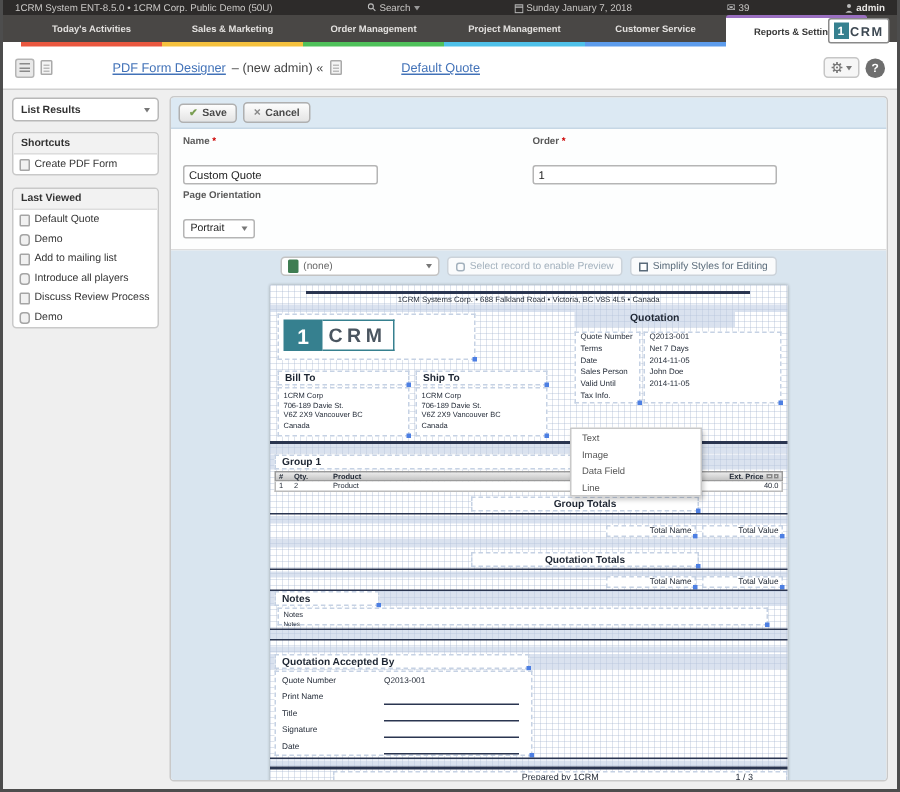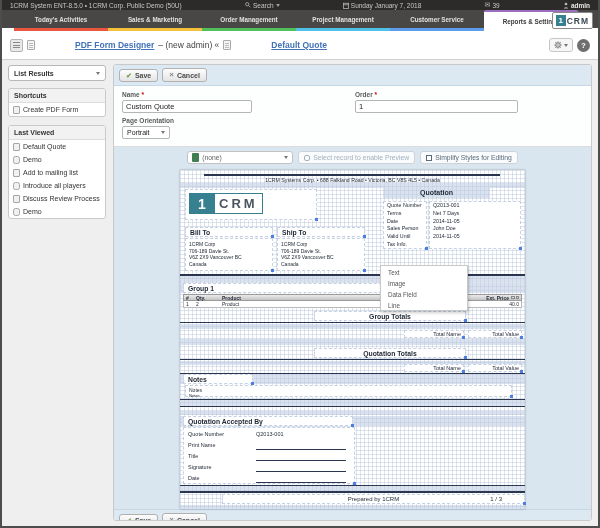--- a/index.html
+++ b/index.html
@@ -23,21 +23,21 @@
   .logo-badge { position:absolute; right:5px; top:2px; background:#fff; border:1px solid #8a8a8a; border-radius:2px; padding:2px 3px; display:flex; align-items:center; gap:1px; z-index:3; }
   .logo-one { background:#36808f; color:#fff; font-weight:bold; font-size:8px; width:10px; height:11px; display:flex; align-items:center; justify-content:center; }
   .logo-crm { color:#3d4852; font-weight:bold; font-size:8.5px; letter-spacing:1px; }
 
   
   .breadcrumb { height:29px; background:#fff; border-bottom:1px solid #d0d0d0; display:flex; align-items:center; padding:0 8px; gap:4px; font-size:8.5px; }
   .menu-btn { width:13px; height:13px; background:#e9e9e9; border:1px solid #b5b5b5; border-radius:2px; display:flex; flex-direction:column; justify-content:center; gap:1.5px; align-items:center; }
   .menu-btn i { display:block; width:7px; height:1px; background:#8a8a8a; }
   .doc-ic { width:8px; height:10px; background:#f4f4f4; border:1px solid #a9a9a9; border-radius:1px; position:relative; }
   .doc-ic::after { content:""; position:absolute; left:1px; top:2px; width:4px; height:1px; background:#bbb; box-shadow:0 2px 0 #bbb, 0 4px 0 #bbb; }
-  .bc-link { color:#4272b8; text-decoration:underline; font-weight:bold;padding-left:36px; }
+  .bc-link { color:#4272b8; text-decoration:underline; font-weight:normal;padding-left:36px; }
   .bc-sep { color:#444; }
   .bc-right { margin-left:auto; display:flex; align-items:center; gap:4px; }
   .gear-btn { height:14px; border:1px solid #c6c6c6; background:#f6f6f6; border-radius:3px; display:flex; align-items:center; gap:2px; padding:0 4px; }
   .help-btn { width:13px; height:13px; border-radius:50%; background:#6e6e6e; color:#fff; font-size:8px; font-weight:bold; display:flex; align-items:center; justify-content:center; }
   .caret { width:0; height:0; border-left:2.5px solid transparent; border-right:2.5px solid transparent; border-top:3px solid #777; display:inline-block; }
 
   
   .content { display:flex; height:466px; background:#efefef; }
   .sidebar { width:108px; flex-shrink:0; padding:5px 4px 0 6px; }
   .sselect { background:#fff; border:1px solid #b8b8b8; border-radius:3px; height:16px; display:flex; align-items:center; padding:0 5px; font-size:7px; font-weight:bold; color:#333; margin-bottom:7px; }
@@ -52,21 +52,21 @@
   .main { flex:1; margin:4px 6px 5px 3px; border:1px solid #c9c9c9; border-radius:3px; background:#fff; display:flex; flex-direction:column; overflow:hidden; }
   .action-bar { background:#dce9f3; padding:3px 5px; display:flex; gap:4px; align-items:center; }
   .action-bar.top { border-bottom:1px solid #c6d7e5; }
   .action-bar.bottom { border-top:1px solid #c6d7e5; margin-top:auto; }
   .btn { background:linear-gradient(#fdfdfd,#e4e4e4); border:1px solid #b0b0b0; border-radius:3px; font-size:7px; font-weight:bold; color:#4a4a4a; padding:2px 6px; display:flex; align-items:center; gap:3px; line-height:1; }
   .chk-glyph { color:#7a9e52; font-size:7px; }
   .x-glyph { color:#888; font-size:8px; }
 
   .form-sec { padding:5px 8px 7px; background:#fdfefe; border-bottom:1px solid #ddd; }
   .frow { display:flex; }
-  .fld { display:flex; flex-direction:column; gap:2px; }
+  .fld { display:flex; flex-direction:column; gap:12px; }
   .flabel { font-size:6.5px; font-weight:bold; color:#5a5a5a; }
   .req { color:#c00; }
   .tinput { border:1px solid #b5b5b5; border-radius:2px; height:13px; font-size:7.5px; padding:0 3px; color:#222; font-family:inherit; }
   .fselect { border:1px solid #b5b5b5; border-radius:2px; height:13px; font-size:7px; color:#222; display:flex; align-items:center; gap:4px; padding:0 4px; width:48px; background:#fff; }
   .fselect .caret { margin-left:auto; }
 
   .designer { flex:1; background:#d9e5ef; padding-top:4px; position:relative; }
   .d-toolbar { display:flex; justify-content:center; gap:5px; height:13px; }
   .d-select { width:106px; background:#fff; border:1px solid #c3c3c3; border-radius:3px; display:flex; align-items:center; gap:3px; padding:0 4px; font-size:6.8px; color:#666; }
   .d-select .caret { margin-left:auto; }

